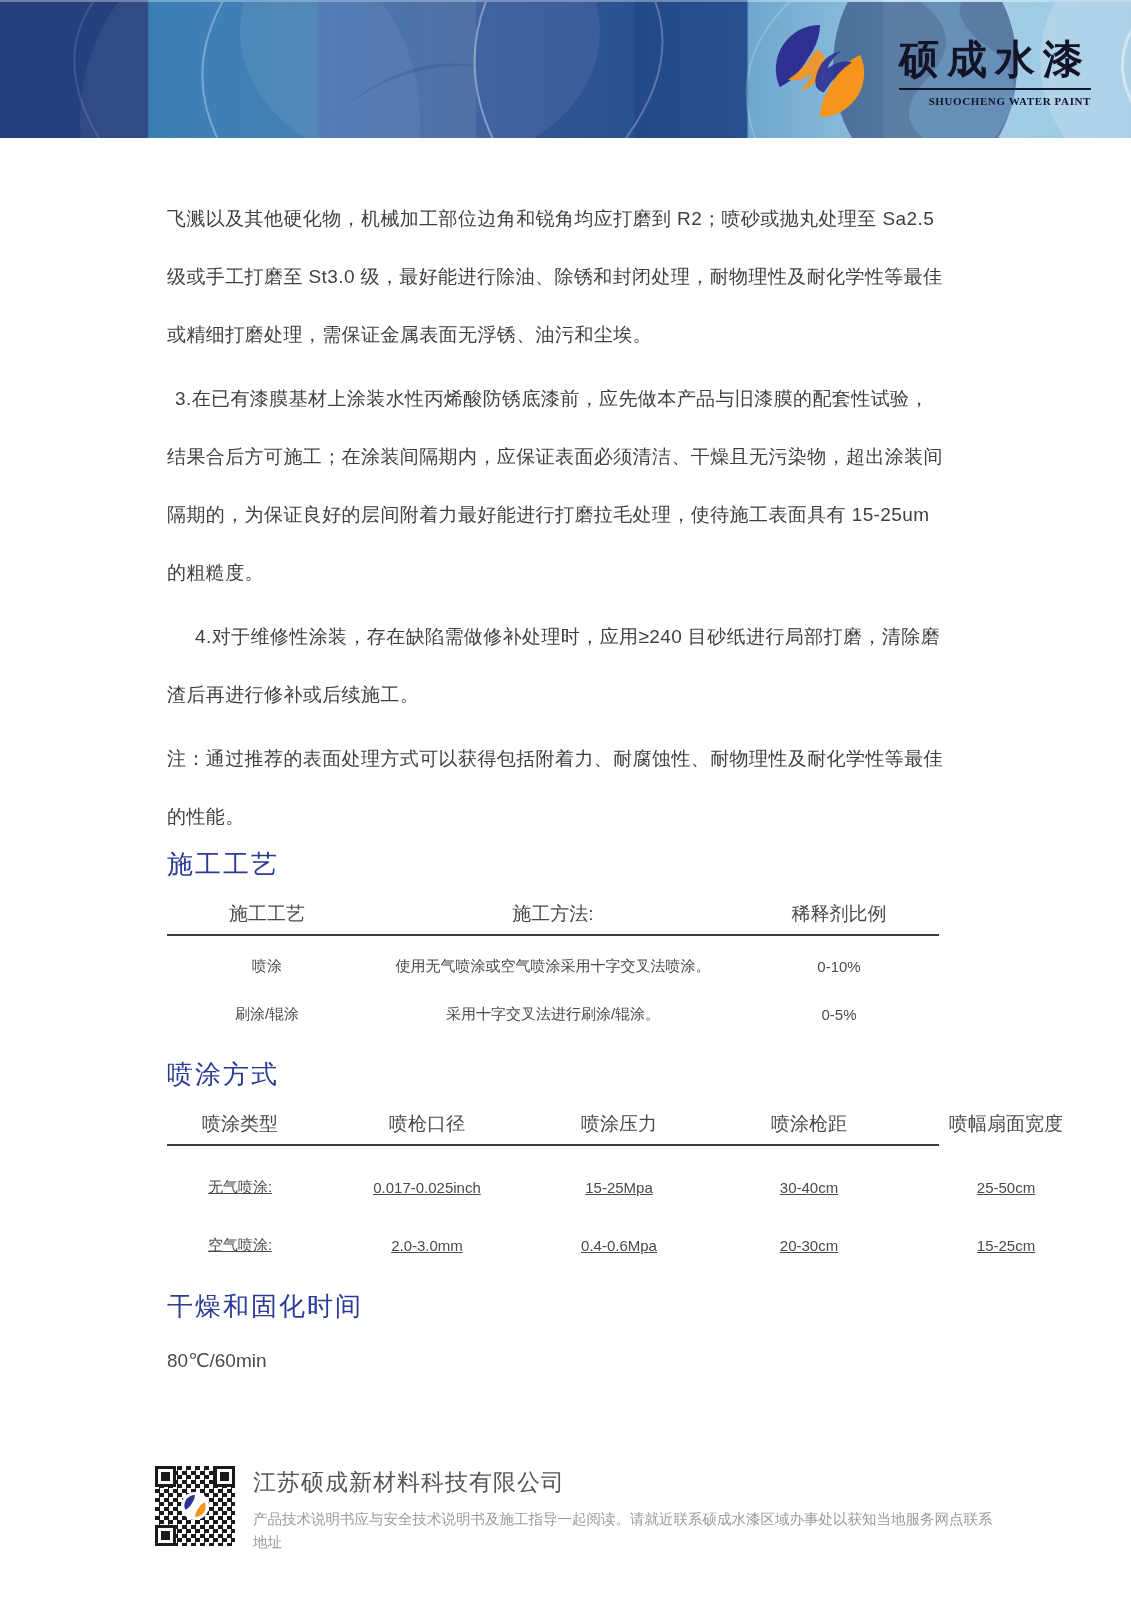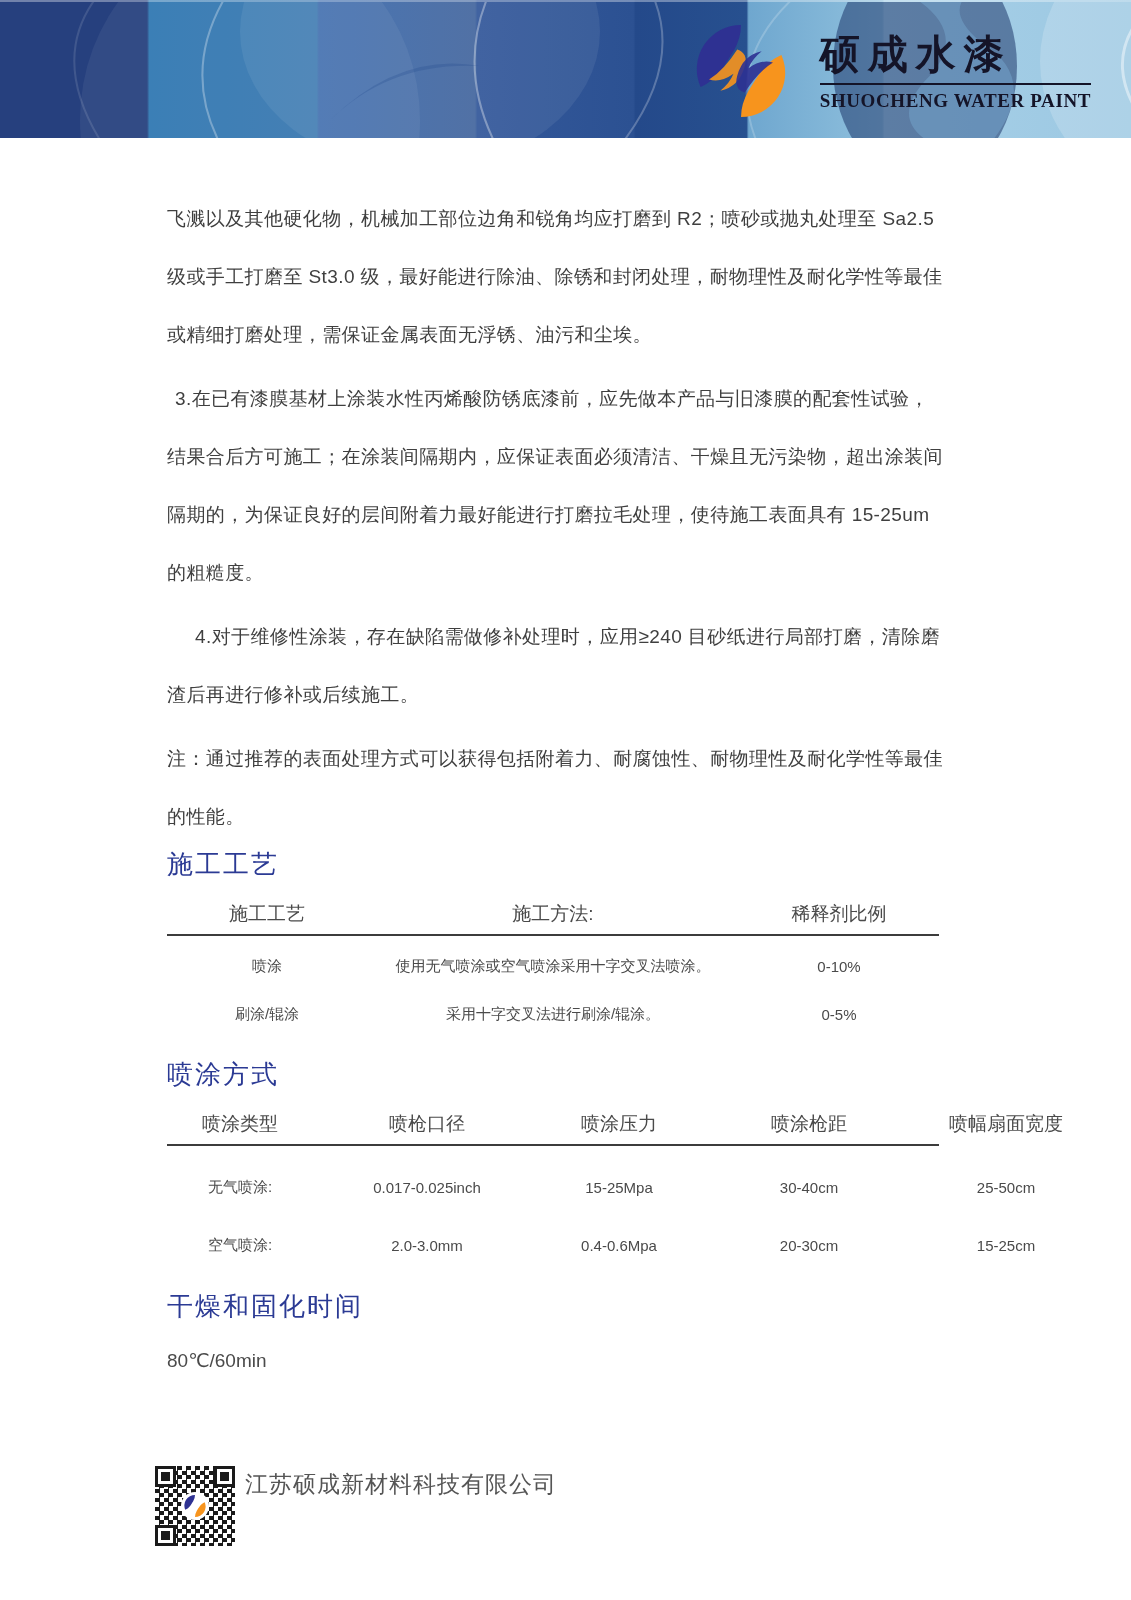--- a/index.html
+++ b/index.html
@@ -31,22 +31,22 @@
   .logo-mark { width:94px; height:100px; }
   .logo-text { display:flex; flex-direction:column; }
   .logo-title {
     font-family:"Liberation Serif","DejaVu Serif",serif;
     font-size:40px; font-weight:700; color:#141428; letter-spacing:8px;
     white-space:nowrap; line-height:48px;
     border-bottom:2px solid #141428; padding-bottom:4px;
   }
   .logo-sub {
     font-family:"Liberation Serif","DejaVu Serif",serif;
-    font-size:19px; font-weight:700; color:#141428; letter-spacing:0.6px;
-    margin-top:5px; white-space:nowrap;
+    font-size:11px; font-weight:700; color:#141428; letter-spacing:0.6px;
+    margin-top:5px; white-space:nowrap;text-align:right;
   }
 
   
   .bodytext {
     position:absolute; left:167px; top:190px; width:805px;
     color:#3f3f3f; font-size:19px;
   }
   .pline { height:58px; line-height:58px; white-space:nowrap; letter-spacing:0.4px; }
   .para { margin-bottom:6px; }
   .ind1 { padding-left:8px; }
@@ -63,38 +63,38 @@
   .tbl { width:772px; margin-top:12px; color:#4a4a4a; }
   .tbl-head { display:grid; height:42px; align-items:center;
     border-bottom:2px solid #3c3c3c; font-size:19px; }
   .tbl-body { padding-top:6px; }
   .tbl-row { display:grid; align-items:center; font-size:15px; }
   .cols3 { grid-template-columns:200px 372px 200px; }
   .cols5 { grid-template-columns:146px 152px 156px 148px 170px;gap:38px; }
   .tbl .cell { text-align:center; white-space:nowrap; }
   .t1 .tbl-row { height:48px; }
   .t2 .tbl-body { padding-top:12px; }
-  .t2 .tbl-row { height:58px; }
+  .t2 .tbl-row { height:58px;text-decoration:underline; }
 
   .kv-row { display:flex; margin-top:24px; font-size:19px; color:#4a4a4a; height:26px; line-height:26px; }
   .kv-label { width:305px; padding-left:33px; }
   .kv-value { }
 
   
   .footer { position:absolute; left:155px; top:1466px; width:850px; display:flex; }
   .qr { position:relative; width:80px; height:80px; flex:0 0 80px;
     background:repeating-conic-gradient(#1a1a1a 0% 25%, #ffffff 0% 50%);
     background-size:9px 9px; }
   .qr .f { position:absolute; width:21px; height:21px; border:3px solid #1a1a1a; background:#fff; }
   .qr .f::after { content:""; position:absolute; inset:3px; background:#1a1a1a; }
   .qr .f-tl { top:0; left:0; } .qr .f-tr { top:0; right:0; } .qr .f-bl { bottom:0; left:0; }
   .qr .qlogo { position:absolute; left:26px; top:26px; width:28px; height:28px;
     background:#fff; border-radius:50%; display:flex; align-items:center; justify-content:center; }
   .qr .qlogo svg { width:24px; height:24px; }
-  .footer-text { margin-left:10px; padding-top:2px; }
+  .footer-text { margin-left:18px; padding-top:2px;font-family:Liberation Mono, monospace; }
   .company { font-size:23px; color:#555555; letter-spacing:1px; line-height:32px; }
   .disclaimer { margin-top:9px; font-size:14.5px; color:#9a9a9a; line-height:23px; }
 </style>
 </head>
 <body>
 
 <div class="page">
 
   <div class="header">
     <svg class="wm" viewBox="0 0 1131 138" preserveAspectRatio="none">
@@ -215,17 +215,18 @@
       <div class="qlogo">
         <svg viewBox="0 0 100 106">
           <path d="M50,4 A47,47 0 0,0 7,70 C26,62 34,44 42,32 Q50,18 50,4 Z" fill="#2e3192"></path>
           <path d="M50,102 A47,47 0 0,0 93,36 C74,44 66,62 58,74 Q50,88 50,102 Z" fill="#f7941d"></path>
         </svg>
       </div>
     </div>
     <div class="footer-text">
       <div class="company">江苏硕成新材料科技有限公司</div>
       <div class="disclaimer">
+        <div>产品技术说明书应与安全技术说明书及施工指导一起阅读。请就近联系硕成水漆区域办事处以获知当地服务网点联系地址</div>
       </div>
     </div>
   </div>
 
 </div>
 
 </body></html>

